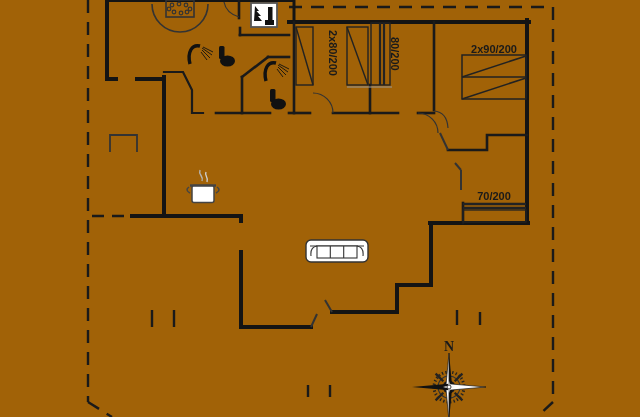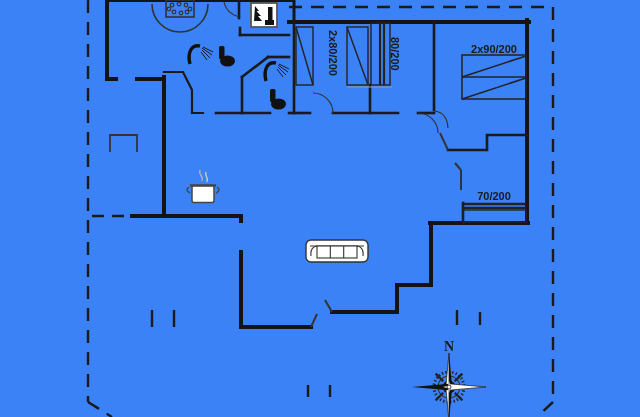--- a/index.html
+++ b/index.html
@@ -1,17 +1,17 @@
 <!DOCTYPE html>
 <html><head>
 <meta charset="utf-8">
 <style>
   html,body{margin:0;padding:0;background:#fff;}
   .plan-canvas{
-    width:640px;height:417px;background:#3b82f6;position:relative;overflow:hidden;
+    width:640px;height:417px;background:#a16207;position:relative;overflow:hidden;
     font-family:"Liberation Sans", sans-serif;
   }
   svg text{fill:#1a1a1a;}
   .bed-label{font-family:"Liberation Sans",sans-serif;font-size:11px;font-weight:700;}
   .north-label{font-family:"Liberation Serif",serif;font-size:14px;font-weight:700;}
 </style>
 </head>
 <body>
 
 <div class="plan-canvas">

